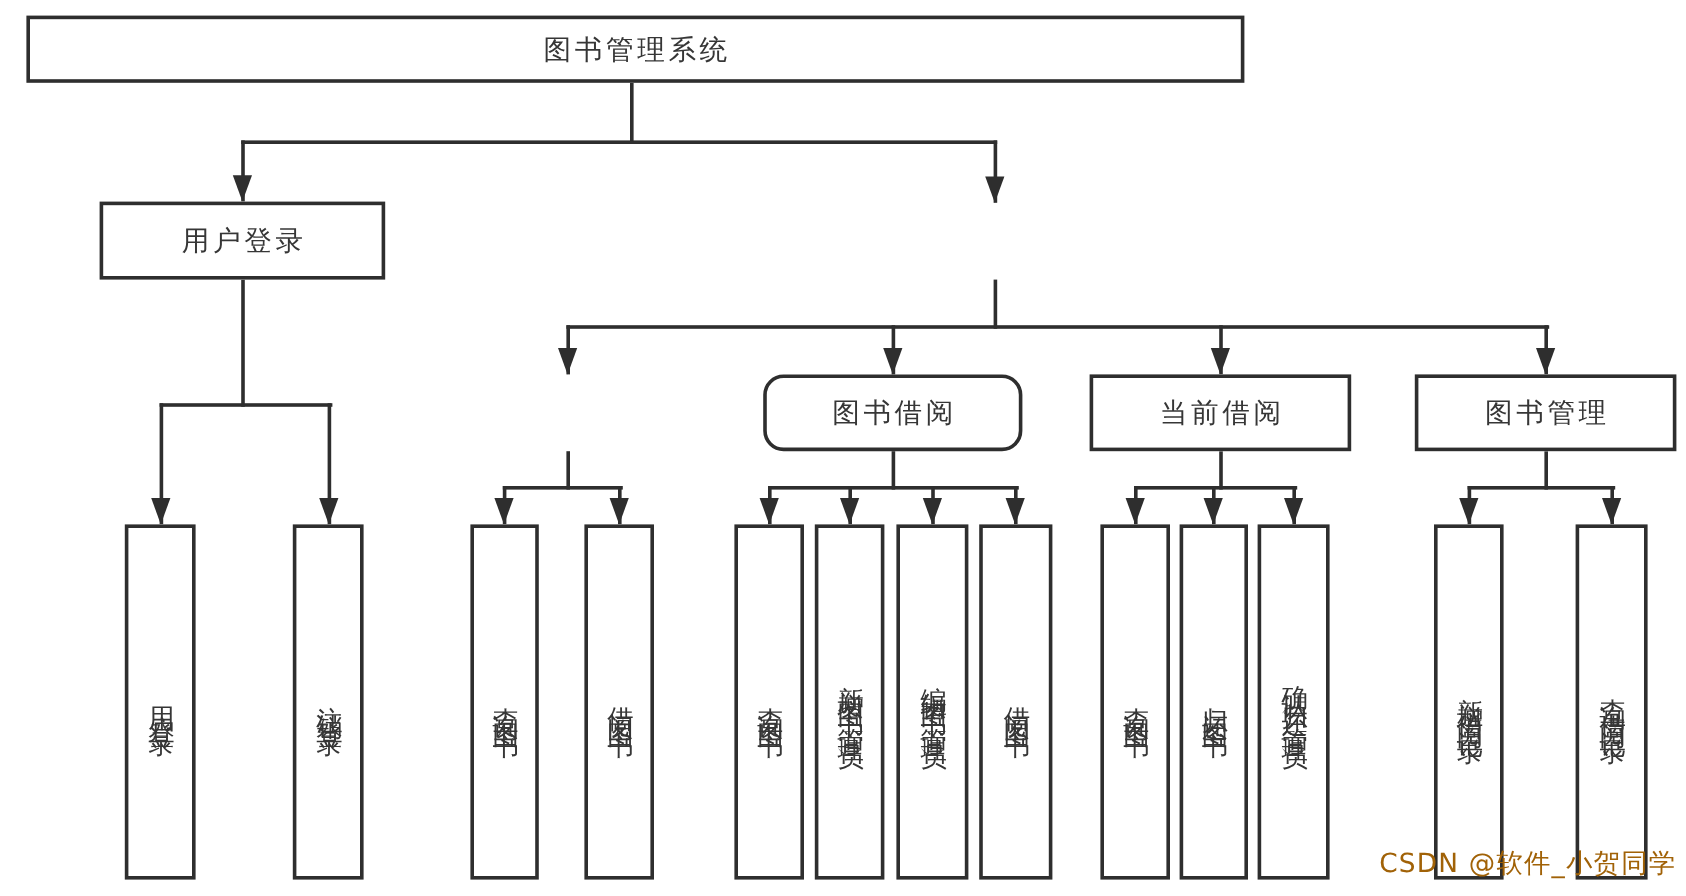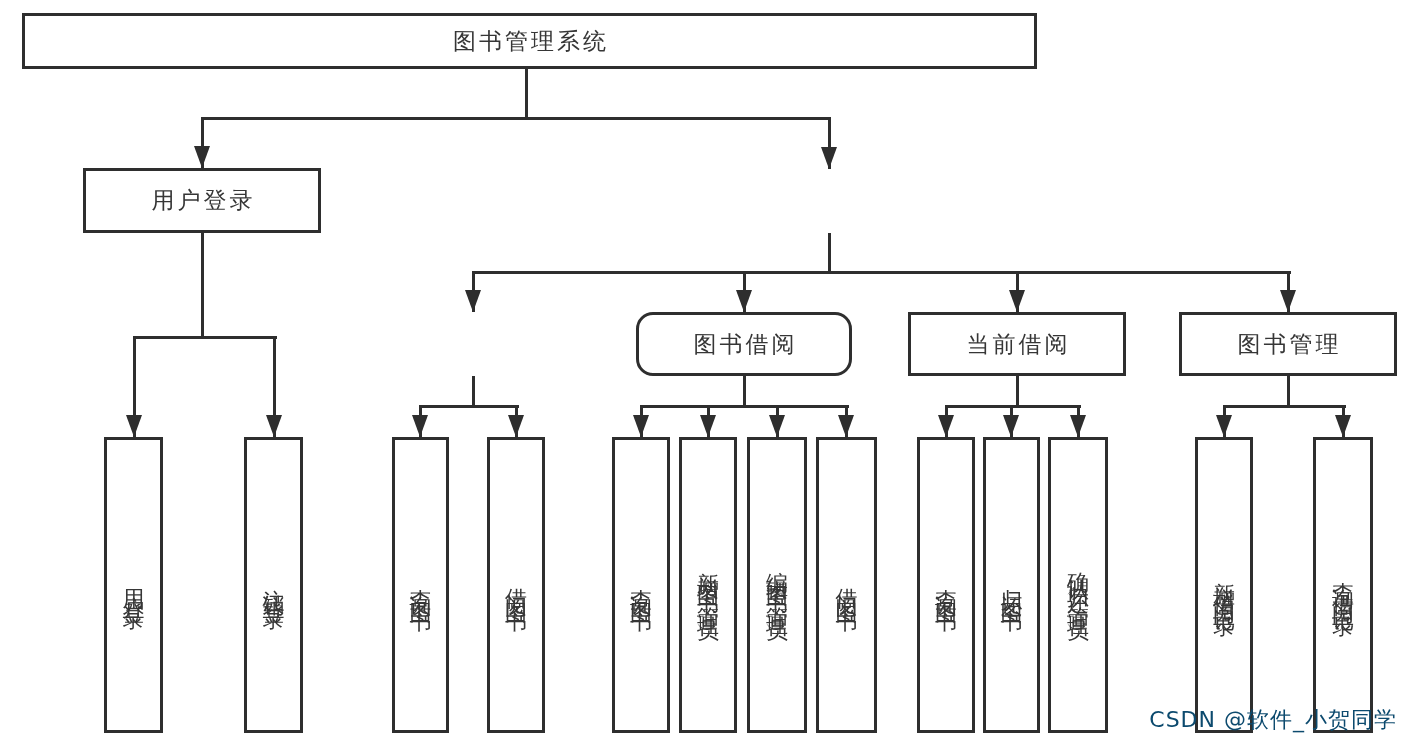--- a/index.html
+++ b/index.html
@@ -49,21 +49,21 @@
     border-left: 8px solid transparent;
     border-right: 8px solid transparent;
     border-top: 22px solid #2e2e2e;
     z-index: 1;
   }
   .watermark {
     position: absolute;
     right: 8px;
     bottom: 12px;
     font-size: 22px;
-    color: #0c4a6e;
+    color: #a16207;
     letter-spacing: 1px;
     z-index: 5;
     white-space: nowrap;
     margin-top: 33px;
   }
 </style>
 </head>
 <body>
 
 <div id="canvas">

